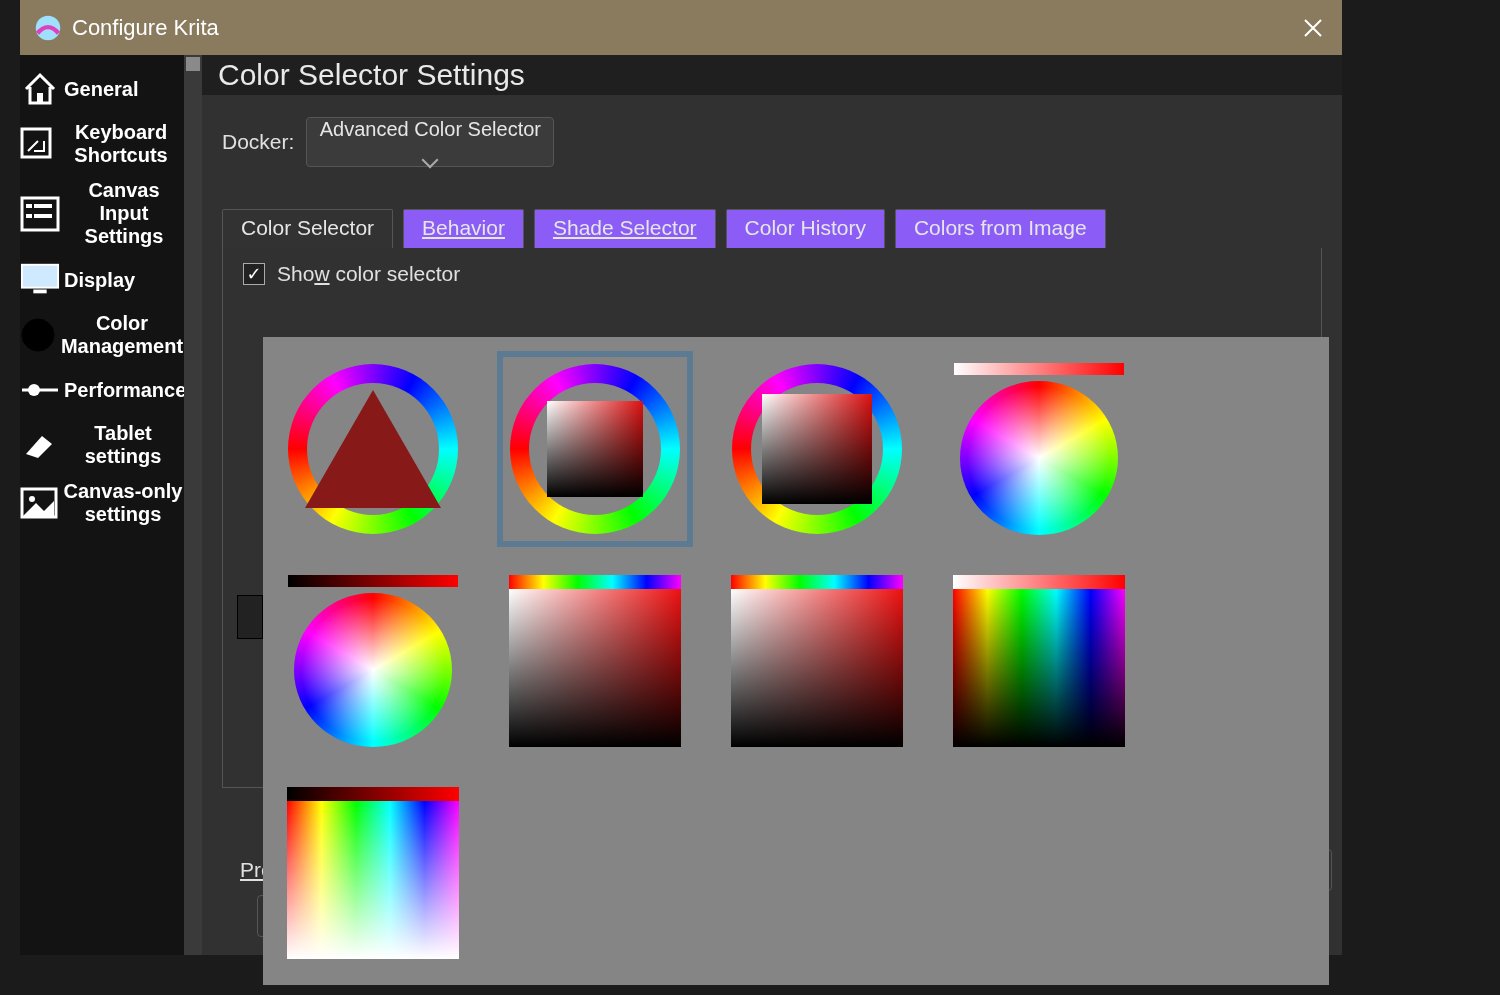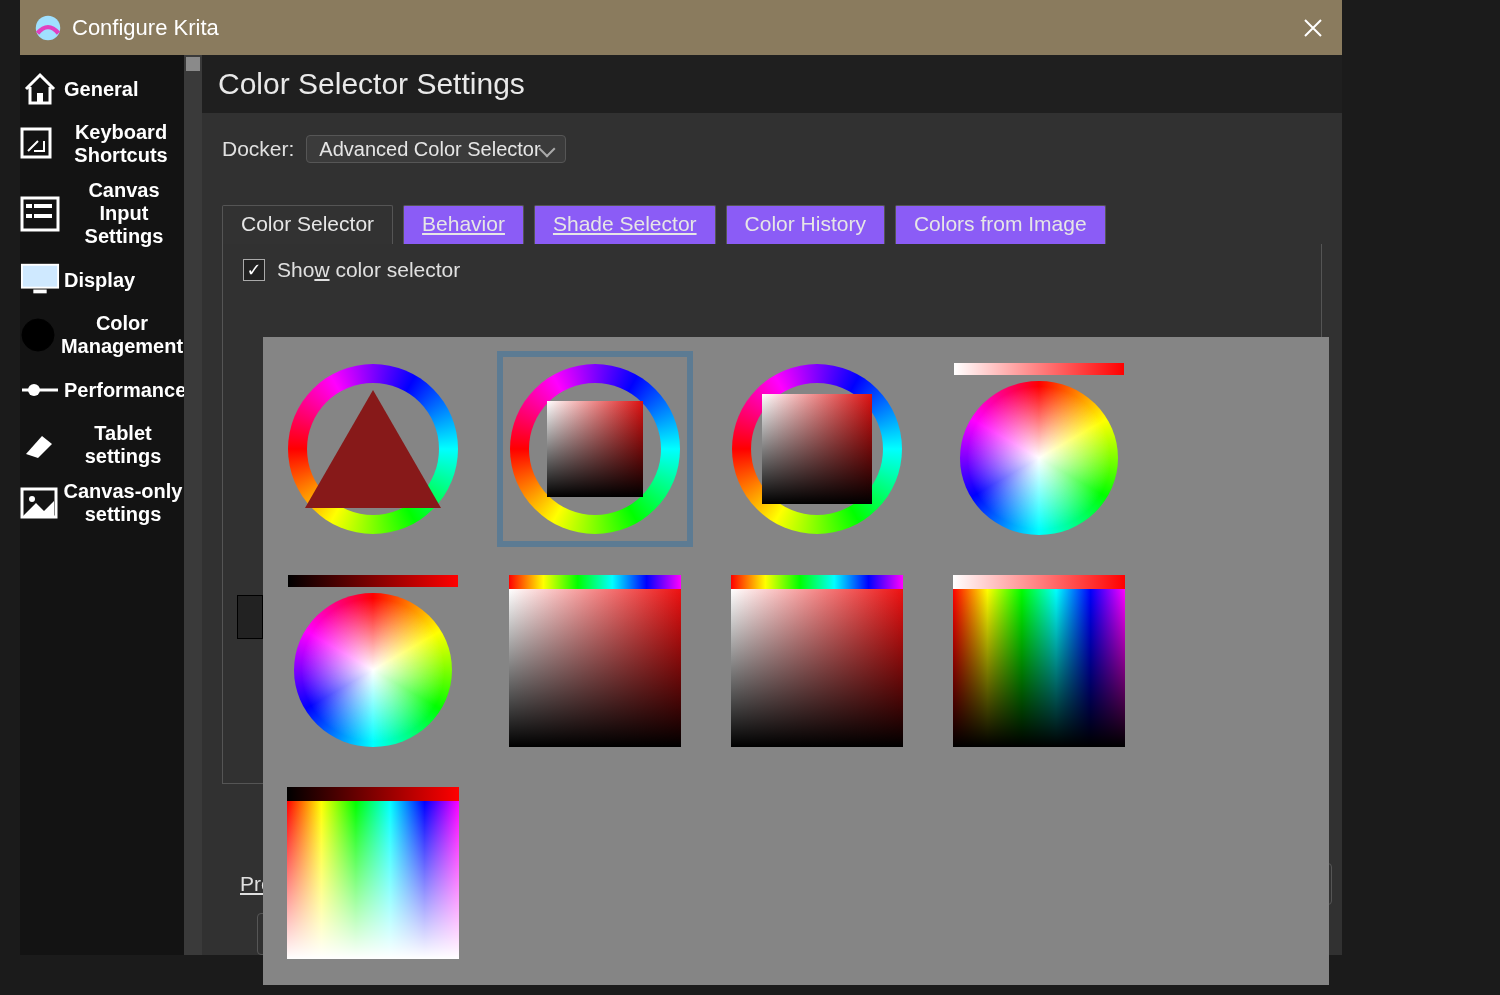--- a/index.html
+++ b/index.html
@@ -61,36 +61,37 @@
     width: 14px; height: 14px; margin-top: 2px;
     background: #8a8a8a;
   }
   .main {
     flex: 1;
     background: #313131;
     display: flex; flex-direction: column;
   }
   .header {
     background: #1f1f1f;
-    padding: 12px 16px;
+    padding: 3px 16px;
   }
   .header h1 { font-size: 30px; font-weight: 400; color: #e9e9e9; }
   .content { padding: 22px 20px; position: relative; }
   .row { display:flex; align-items:center; gap: 12px; }
   .label { font-size: 21px; color: #e0e0e0; }
   .under-w { text-decoration: underline; }
   .combo {
-    height: 28px; min-width: 248px;
+    height: 50px; min-width: 248px;
     border: 1px solid #565656;
     background: #3b3b3b;
     border-radius: 4px;
     display:flex; align-items:center; justify-content:space-between;
     padding: 0 12px;
     color: #e6e6e6; font-size: 20px;
     cursor: pointer;
+    flex-direction: column;
   }
   .chev { width: 12px; height: 12px; border-right: 2px solid #aaa; border-bottom: 2px solid #aaa; transform: rotate(45deg); }
   .tabs { display:flex; gap: 10px; margin-top: 42px; }
   .tab {
     padding: 6px 18px 8px 18px;
     font-size: 21px;
     color: #e6e6e6;
     border: 1px solid #555;
     border-bottom: none;
     border-radius: 2px 2px 0 0;

